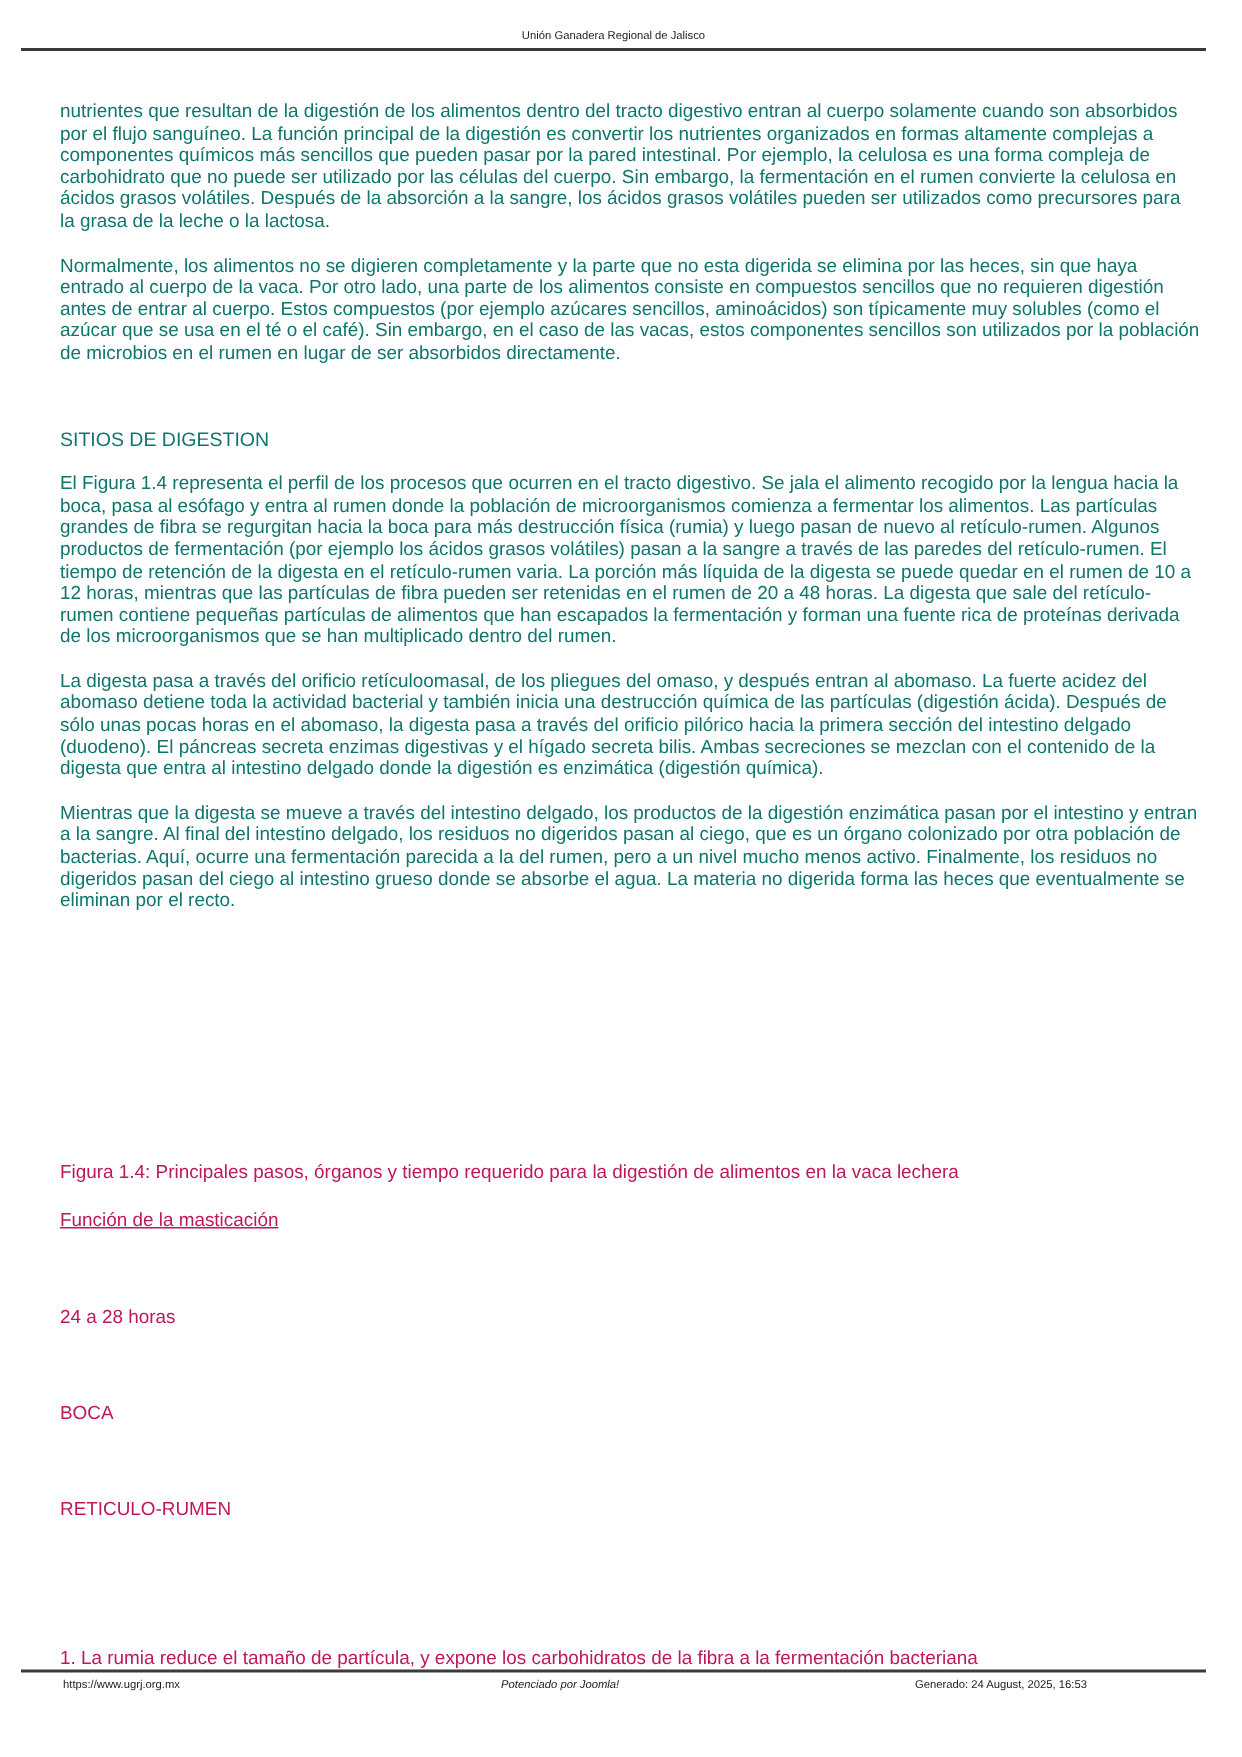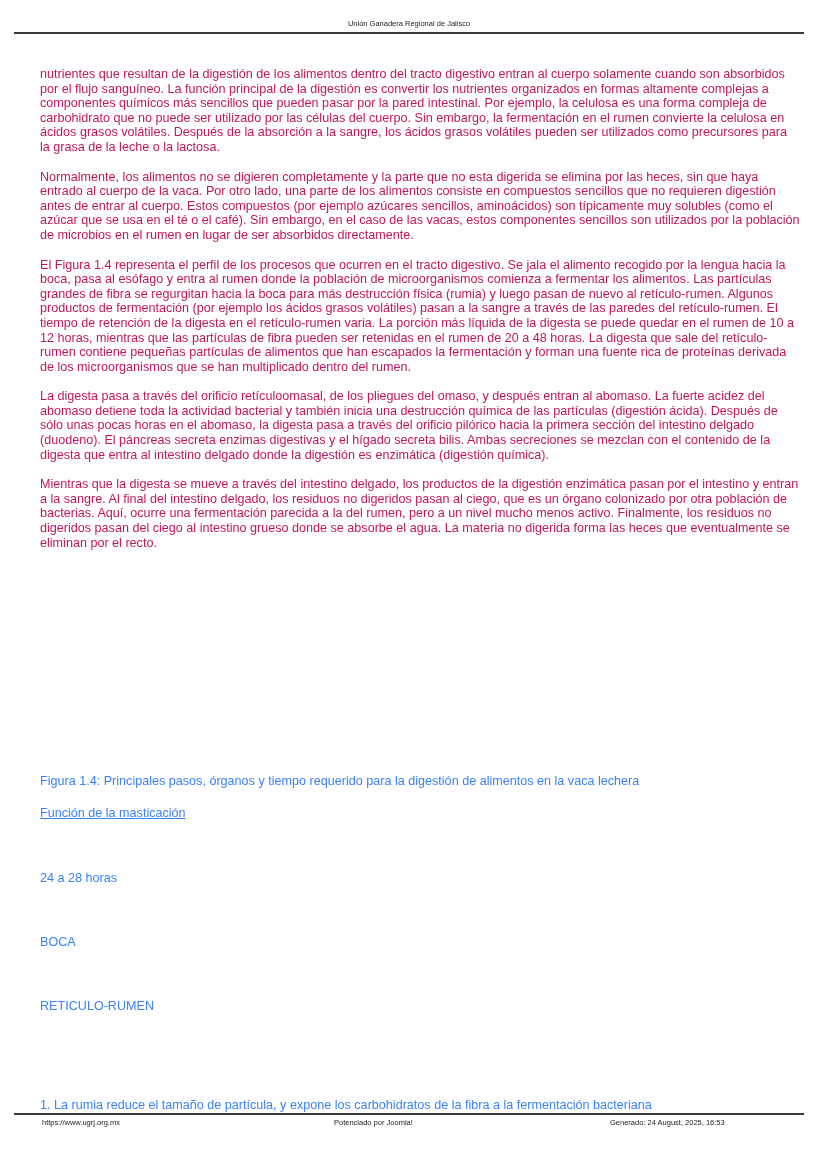--- a/index.html
+++ b/index.html
@@ -2,40 +2,41 @@
 <html><head>
 <meta charset="utf-8">
 <style>
   html, body { margin:0; padding:0; background:#ffffff; }
   body { width:828px; height:1171px; position:relative; overflow:hidden; color:#111; font-family:"Liberation Sans", sans-serif; }
   .page-header { position:absolute; left:14px; top:0; width:790px; height:24px; }
   .page-header .title { position:absolute; left:0; right:0; top:19px; text-align:center; font-size:7.5px; color:#222; }
   .rule { position:absolute; left:14px; width:790px; height:2px; background:#3a3a3a; }
   .rule.top { top:32px; }
   .rule.bottom { top:1113px; }
-  .content { position:absolute; left:40px; top:67px; width:760px; font-size:12.6px; line-height:14.6px; color:#be185d; }
+  .content { position:absolute; left:40px; top:67px; width:760px; font-size:12.6px; line-height:14.6px; color:#0f766e; }
   .content p { margin:0 0 15px 0; }
   .content .heading { margin-top:43px; margin-bottom:15px; font-size:13px; }
-  .fig { position:absolute; left:40px; font-size:12.6px; color:#3b82f6; white-space:nowrap; }
+  .fig { position:absolute; left:40px; font-size:12.6px; color:#be185d; white-space:nowrap; }
   .page-footer { position:absolute; left:0; top:1116px; width:828px; height:14px; font-size:7.5px; color:#222; }
   .page-footer .left { position:absolute; left:42px; top:2px; }
-  .page-footer .center { position:absolute; left:334px; top:2px; }
+  .page-footer .center { position:absolute; left:334px; top:2px;font-style:italic; }
   .page-footer .right { position:absolute; left:610px; top:2px; }
 </style>
 </head>
 <body>
 
 <div class="page-header">
   <div class="title">Unión Ganadera Regional de Jalisco</div>
 </div>
 <div class="rule top"></div>
 
 <div class="content">
   <p>nutrientes que resultan de la digestión de los alimentos dentro del tracto digestivo entran al cuerpo solamente cuando son absorbidos por el flujo sanguíneo. La función principal de la digestión es convertir los nutrientes organizados en formas altamente complejas a componentes químicos más sencillos que pueden pasar por la pared intestinal. Por ejemplo, la celulosa es una forma compleja de carbohidrato que no puede ser utilizado por las células del cuerpo. Sin embargo, la fermentación en el rumen convierte la celulosa en ácidos grasos volátiles. Después de la absorción a la sangre, los ácidos grasos volátiles pueden ser utilizados como precursores para la grasa de la leche o la lactosa.</p>
   <p>Normalmente, los alimentos no se digieren completamente y la parte que no esta digerida se elimina por las heces, sin que haya entrado al cuerpo de la vaca. Por otro lado, una parte de los alimentos consiste en compuestos sencillos que no requieren digestión antes de entrar al cuerpo. Estos compuestos (por ejemplo azúcares sencillos, aminoácidos) son típicamente muy solubles (como el azúcar que se usa en el té o el café). Sin embargo, en el caso de las vacas, estos componentes sencillos son utilizados por la población de microbios en el rumen en lugar de ser absorbidos directamente.</p>
+  <p class="heading">SITIOS DE DIGESTION</p>
   <p>El Figura 1.4 representa el perfil de los procesos que ocurren en el tracto digestivo. Se jala el alimento recogido por la lengua hacia la boca, pasa al esófago y entra al rumen donde la población de microorganismos comienza a fermentar los alimentos. Las partículas grandes de fibra se regurgitan hacia la boca para más destrucción física (rumia) y luego pasan de nuevo al retículo-rumen. Algunos productos de fermentación (por ejemplo los ácidos grasos volátiles) pasan a la sangre a través de las paredes del retículo-rumen. El tiempo de retención de la digesta en el retículo-rumen varia. La porción más líquida de la digesta se puede quedar en el rumen de 10 a 12 horas, mientras que las partículas de fibra pueden ser retenidas en el rumen de 20 a 48 horas. La digesta que sale del retículo-rumen contiene pequeñas partículas de alimentos que han escapados la fermentación y forman una fuente rica de proteínas derivada de los microorganismos que se han multiplicado dentro del rumen.</p>
   <p>La digesta pasa a través del orificio retículoomasal, de los pliegues del omaso, y después entran al abomaso. La fuerte acidez del abomaso detiene toda la actividad bacterial y también inicia una destrucción química de las partículas (digestión ácida). Después de sólo unas pocas horas en el abomaso, la digesta pasa a través del orificio pilórico hacia la primera sección del intestino delgado (duodeno). El páncreas secreta enzimas digestivas y el hígado secreta bilis. Ambas secreciones se mezclan con el contenido de la digesta que entra al intestino delgado donde la digestión es enzimática (digestión química).</p>
   <p>Mientras que la digesta se mueve a través del intestino delgado, los productos de la digestión enzimática pasan por el intestino y entran a la sangre. Al final del intestino delgado, los residuos no digeridos pasan al ciego, que es un órgano colonizado por otra población de bacterias. Aquí, ocurre una fermentación parecida a la del rumen, pero a un nivel mucho menos activo. Finalmente, los residuos no digeridos pasan del ciego al intestino grueso donde se absorbe el agua. La materia no digerida forma las heces que eventualmente se eliminan por el recto.</p>
 </div>
 
 <div class="fig" style="top:774px;">Figura 1.4: Principales pasos, órganos y tiempo requerido para la digestión de alimentos en la vaca lechera</div>
 <div class="fig" style="top:806px;text-decoration:underline;">Función de la masticación</div>
 <div class="fig" style="top:871px;">24 a 28 horas</div>
 <div class="fig" style="top:935px;">BOCA</div>
 <div class="fig" style="top:999px;">RETICULO-RUMEN</div>

